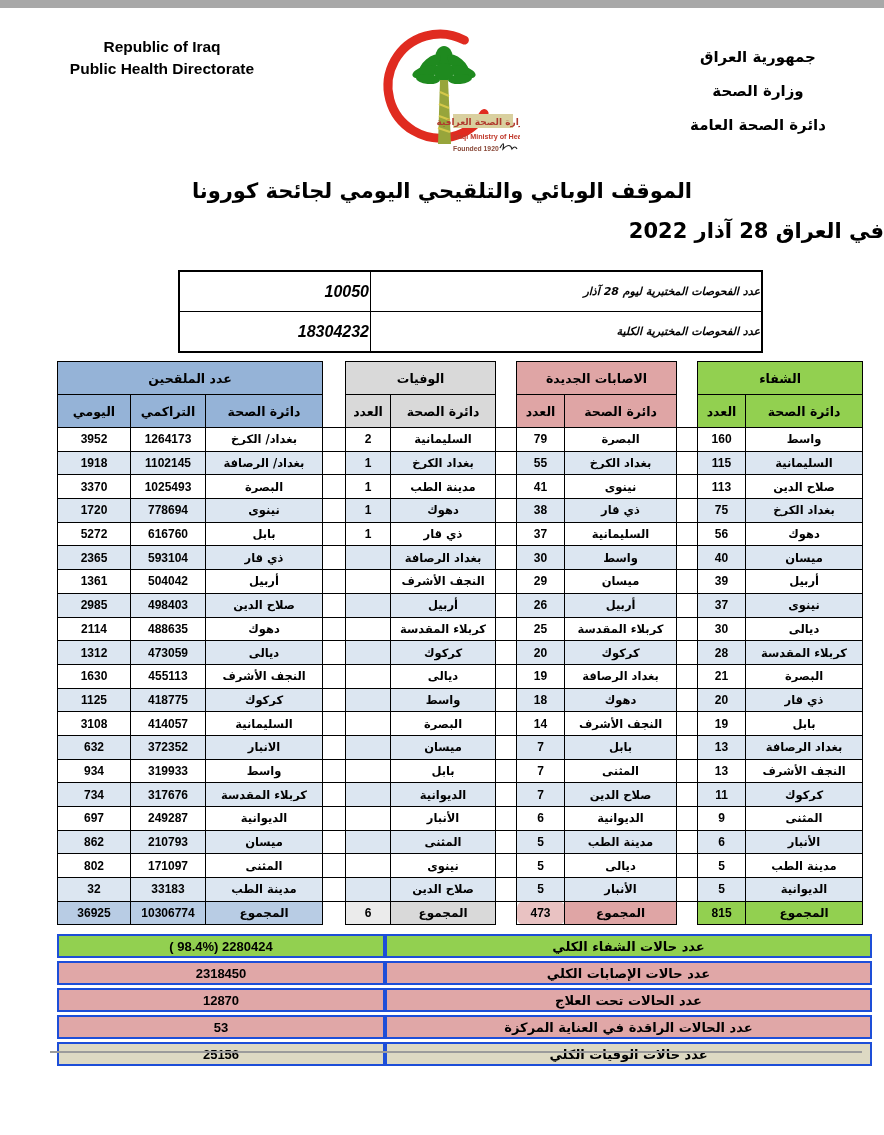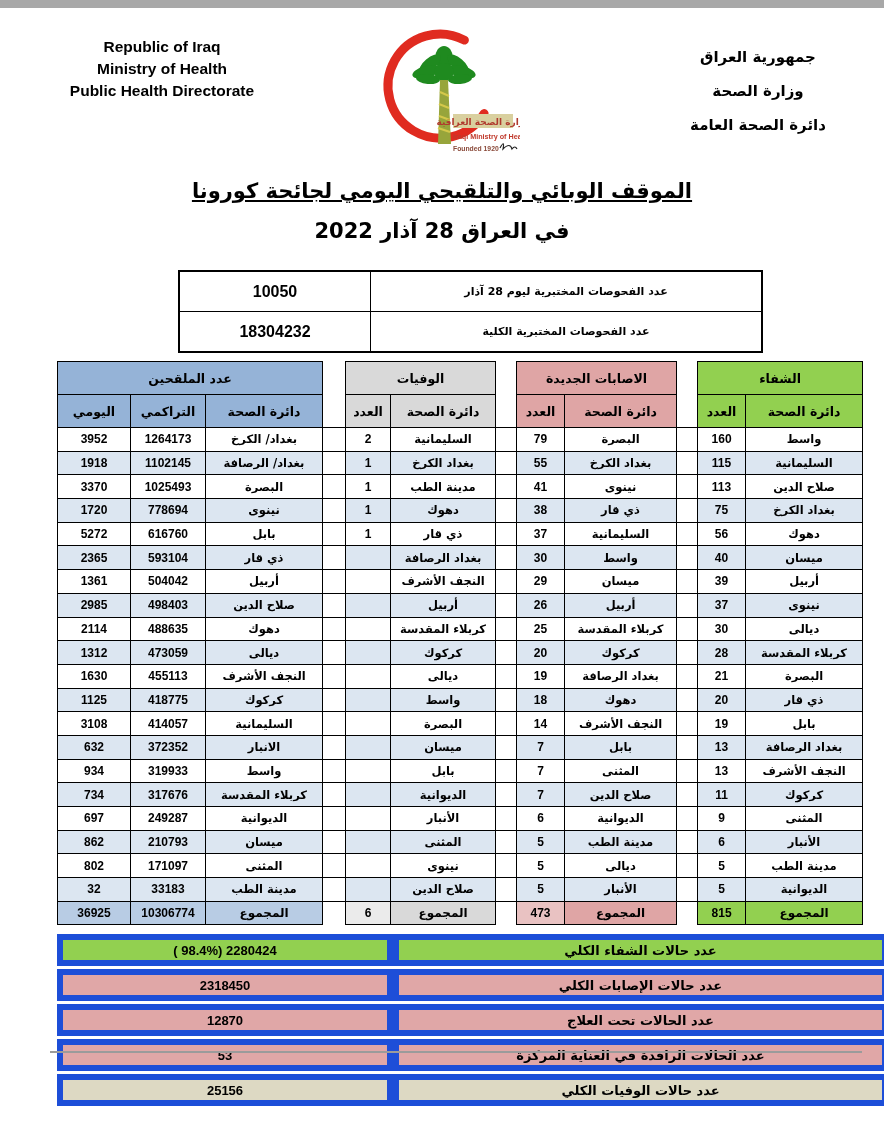--- a/index.html
+++ b/index.html
@@ -13,28 +13,28 @@
   
   .hdr-en{position:absolute;left:44px;top:36px;width:236px;text-align:center;
           font-family:"Liberation Sans",sans-serif;font-size:15.5px;line-height:22px;}
   .hdr-en .ku{font-family:"DejaVu Sans",sans-serif;font-size:13px;direction:rtl;margin-top:1px;}
   .hdr-ar{position:absolute;left:652px;top:40px;width:212px;text-align:center;
           direction:rtl;font-size:15px;line-height:34px;}
   .logo{position:absolute;left:368px;top:22px;}
 
   
   .title1{position:absolute;top:179px;left:0;width:884px;text-align:center;
-          direction:rtl;font-size:21px;text-decoration:underline;}
-  .title2{position:absolute;top:219px;left:0;width:884px;text-align:center;
+          direction:rtl;font-size:21px;}
+  .title2{position:absolute;top:219px;left:0;width:884px;
           direction:rtl;font-size:21px;}
 
   
   table{border-collapse:collapse;table-layout:fixed;}
   .tests{position:absolute;left:178px;top:270px;width:576px;direction:rtl;border:2px solid #000;}
-  .tests td{border:1.5px solid #000;height:37px;text-align:center;vertical-align:middle;}
+  .tests td{border:1.5px solid #000;height:37px;text-align:right;vertical-align:middle;font-style:italic;}
   .tests .t-label{width:388px;font-size:11px;}
   .tests .t-value{width:188px;font-size:16px;font-family:"Liberation Sans",sans-serif;direction:ltr;}
 
   
   .main{position:absolute;left:57px;top:361px;width:805px;direction:rtl;}
   .main th,.main td{border:1px solid #000;text-align:center;vertical-align:middle;padding:0;}
   .main thead th{height:32px;font-size:12.5px;}
   .main td{height:22.7px;font-size:11.5px;}
   .main td.num{font-family:"Liberation Sans",sans-serif;font-size:12px;}
   .main .spacer{border-left:none;border-right:none;background:#fff;}
@@ -42,45 +42,44 @@
   .h-rec{background:#92d050;}
   .h-cas{background:#dfa5a5;margin-left:12px;}
   .h-dea{background:#d9d9d9;margin-left:36px;}
   .h-vac{background:#95b3d7;}
   tr.shade td{background:#dce6f1;}
   tr.shade td.spacer{background:#fff;}
   tr.totals td{font-size:12px;}
   tr.totals td.spacer{border-top:none;border-bottom:none;}
   td.t-rec{background:#92d050;}
   td.t-cas{background:#dfa5a5;}
-  td.t-casv{background:#e9c2c2;}
+  td.t-casv{background:#e9c2c2;border-radius:7px;}
   td.t-dea{background:#d9d9d9;}
   td.t-deav{background:#ebebeb;}
   td.t-vac{background:#b8cce4;}
 
   
   .summary{position:absolute;left:57px;top:931px;width:805px;direction:rtl;
            border-collapse:separate;border-spacing:0 3px;}
-  .summary td{border:6px solid #1d4ed8;height:18px;text-align:center;vertical-align:middle;}
+  .summary td{border:2px solid #1d4ed8;height:18px;text-align:center;vertical-align:middle;}
   .summary .sum-label{width:481px;font-size:13px;margin-left:31px;}
   .summary .sum-val{width:322px;font-size:13px;font-family:"Liberation Sans",sans-serif;direction:ltr;}
   tr.tone-green td{background:#92d050;}
   tr.tone-pink td{background:#e0a7a7;}
   tr.tone-beige td{background:#ddd9c3;}
 
   .endline{position:absolute;left:50px;top:1051px;width:812px;height:2px;background:#9b9b9b;}
 </style>
 </head>
 <body>
 
 <div class="topband"></div>
 
 <div class="hdr-en">
   <div>Republic of Iraq</div>
-  <div>Ministry of Health</div>
   <div>Public Health Directorate</div>
 </div>
 
 <div class="logo">
   <svg width="152" height="148" viewBox="0 0 152 148">
     <path d="M96.4 18.1 A52 52 0 1 0 116.1 91.6" fill="none" stroke="#e02b20" stroke-width="9" stroke-linecap="round"></path>
     <g fill="#1f8a1f">
       <ellipse cx="76" cy="36" rx="9" ry="12"></ellipse>
       <ellipse cx="62" cy="42" rx="13" ry="6" transform="rotate(-40 62 42)"></ellipse>
       <ellipse cx="90" cy="42" rx="13" ry="6" transform="rotate(40 90 42)"></ellipse>

